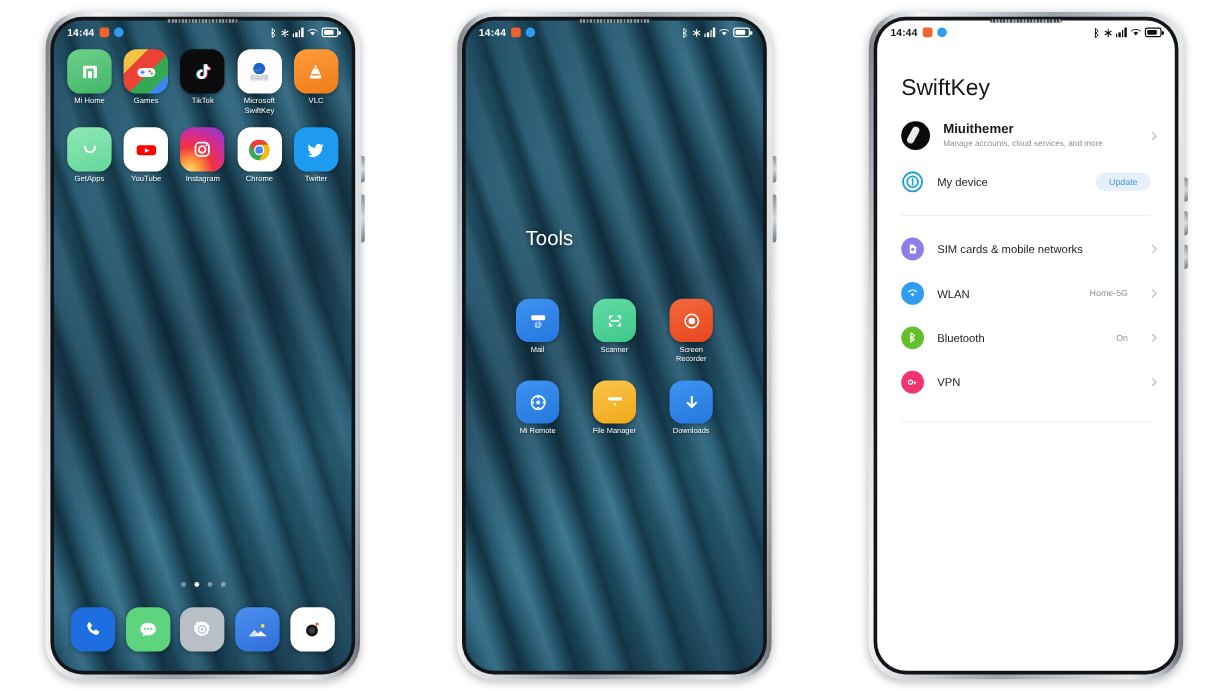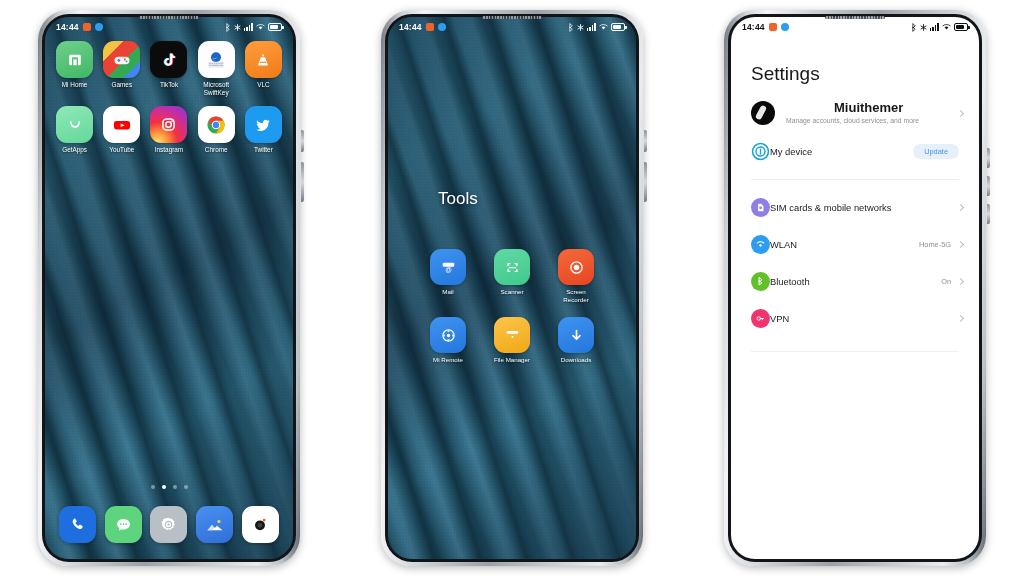--- a/index.html
+++ b/index.html
@@ -213,25 +213,25 @@
   .avatar {
     width: 24px; height: 24px; border-radius: 50%;
     background: #0a0a0a; flex:none; position:relative; overflow:hidden;
   }
   .avatar::after{
     content:""; position:absolute; left:7px; top:4px;
     width:6px; height:15px; background:#e9e9e9;
     transform: rotate(28deg); border-radius: 3px;
   }
   .acct-text { flex:1; min-width:0; }
-  .acct-name { font-size: 13px; color:#16181a; font-weight:600; line-height:12px;margin-left:48px; }
+  .acct-name { font-size: 11px; color:#16181a; font-weight:600; line-height:12px; }
   .acct-sub { font-size: 6.8px; color:#8d9095; line-height: 9px; margin-top:2px; }
 
   .srow {
-    display:flex; align-items:center; 
+    display:flex; align-items:center; gap: 11px;
     padding: 9px 16px 9px 20px;
     position: relative;
   }
   .sicon {
     width: 19px; height: 19px; border-radius: 50%;
     flex: none; display:flex; align-items:center; justify-content:center;
   }
   .sicon.ring { background:#fff; }
   .slabel { font-size: 9.4px; color:#1b1d20; flex: 1; }
   .svalue { font-size: 7.4px; color:#8d9095; margin-right: 7px; padding-left: 16px; }
@@ -632,21 +632,21 @@
                   <path d="M1.6 4.6 A11 11 0 0 1 16.4 4.6" stroke="#111" stroke-width="1.6" fill="none" stroke-linecap="round"></path>
                 </svg>
             </span>
             <span class="ic-batt">
                 <i></i>
               </span>
           </div>
         </div>
 
         <div class="settings-scroll">
-          <div class="settings-title">Settings</div>
+          <div class="settings-title">SwiftKey</div>
 
 
           <div class="acct-row">
             <div class="avatar"></div>
             <div class="acct-text">
               <div class="acct-name">Miuithemer</div>
               <div class="acct-sub">Manage accounts, cloud services, and more</div>
             </div>
             <div class="chev"></div>
           </div>

